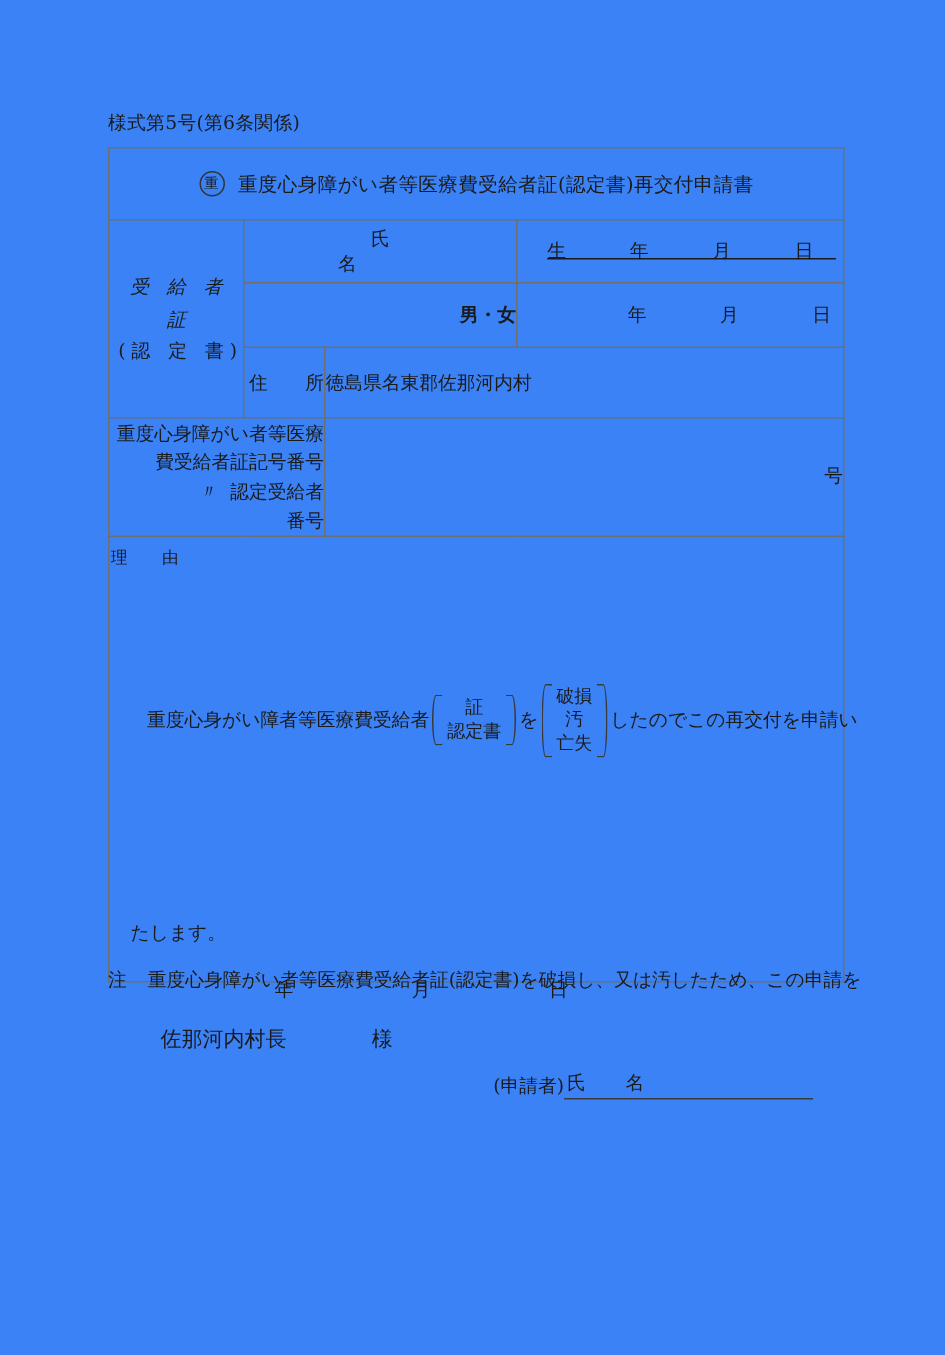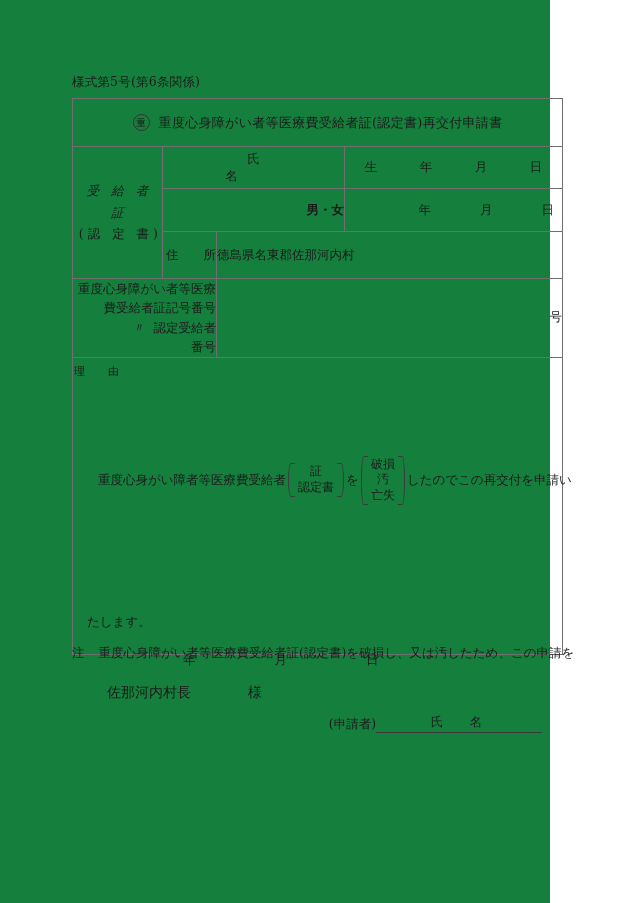--- a/index.html
+++ b/index.html
@@ -11,23 +11,23 @@
     width: 630px;
     height: 903px;
     position: relative;
     font-family: "DejaVu Serif", "Liberation Serif", serif;
     color: #1a1a1a;
     overflow: hidden;
   }
   .page {
     position: absolute;
     left: 0; top: 0;
-    width: 550px;
+    width: 630px;
     height: 903px;
-    background: #15803d;
+    background: #3b82f6;
   }
 
   
   .form-no {
     position: absolute;
     left: 72px;
     top: 74px;
     font-size: 12.5px;
     letter-spacing: 0.2px;
     white-space: nowrap;
@@ -81,21 +81,21 @@
     font-size: 12.5px;
   }
   .sideways-label .l1 { letter-spacing: 4px; padding-left: 4px; font-style: italic; }
   .sideways-label .l2 { letter-spacing: 4px; padding-left: 4px; text-align: right; }
 
   .hdr-name {
     height: 41px;
     text-align: center;
   }
   .spaced-wide { letter-spacing: 44px; padding-left: 44px; }
-  .spaced-mid  { letter-spacing: 15px; padding-left: 15px; }
+  .spaced-mid  { letter-spacing: 15px; padding-left: 15px; text-decoration: underline; }
   .spaced-sm   { letter-spacing: 8px;  padding-left: 8px; }
 
   .cell-sex {
     height: 42px;
     text-align: right;
     padding-right: 40px;
     font-weight: bold;
   }
   .cell-date2 {
     height: 42px;
@@ -203,21 +203,20 @@
     font-size: 14px;
   }
   .line-mayor .gap { display: inline-block; width: 48px; }
   .line-applicant {
     position: absolute;
     right: 12px;
     top: 258px;
     font-size: 12.5px;
     display: flex;
     align-items: flex-end;
-    text-align: center;
   }
   .line-applicant .paren { white-space: nowrap; }
   .line-applicant .underlined {
     border-bottom: 1px solid #3a3a3a;
     padding-bottom: 1px;
     display: inline-block;
     min-width: 166px;
   }
   .line-applicant .underlined .lbl { letter-spacing: 7px; padding-left: 2px; }
 

